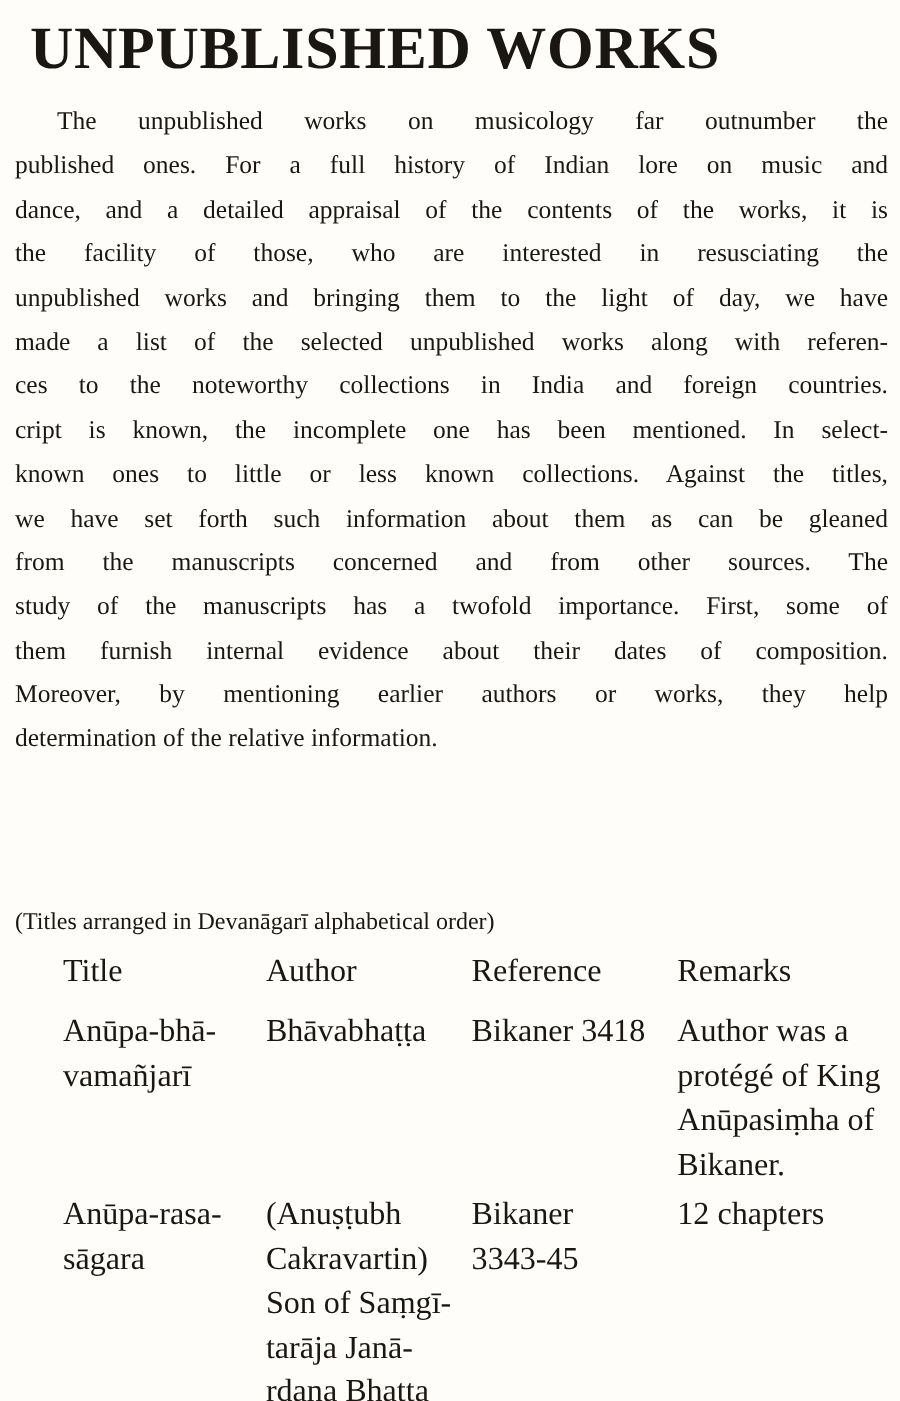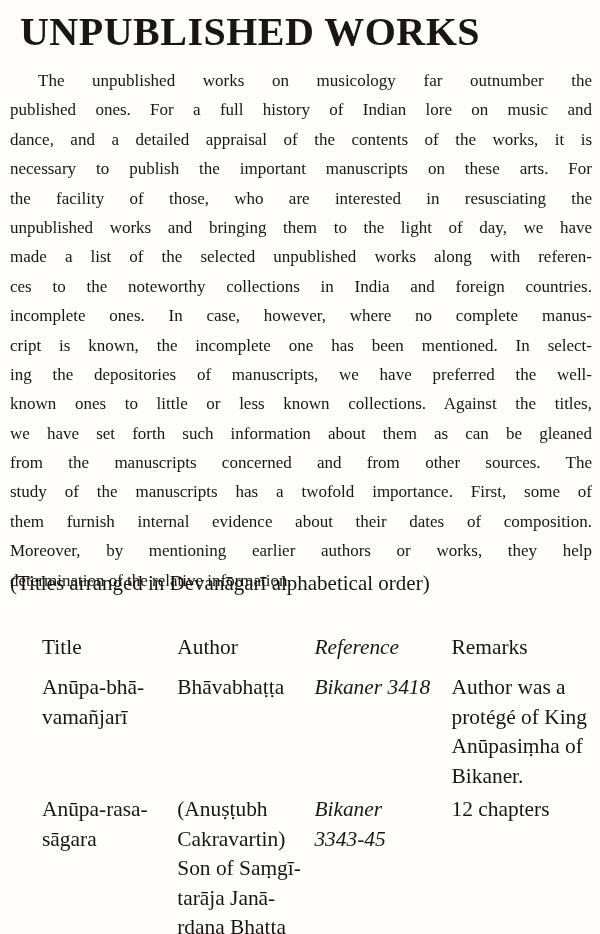--- a/index.html
+++ b/index.html
@@ -52,68 +52,65 @@
       height: 29.4px;
     }
     .body-text .line.first {
       text-indent: 28px;
     }
     .body-text .line.last {
       text-align-last: left;
     }
     .note {
       position: absolute;
-      top: 569px;
+      top: 601px;
       left: 10px;
-      font-size: 21px;
+      font-size: 16px;
       line-height: 28px;
       margin: 0;
     }
     .table {
       position: absolute;
       top: 633px;
       left: 10px;
       width: 590px;
       font-size: 21.4px;
       line-height: 29.5px;
     }
     .row {
       position: relative;
       display: flex;
     }
     .cell {
       white-space: pre-line;
     }
     .c-title { width: 143px; margin-left: 32px; }
     .c-author { width: 145px; }
-    .c-ref { width: 145px; font-style: italic; }
+    .c-ref { width: 145px; }
     .c-remarks { width: 157px; }
     .header-row { height: 38px; }
     .row-1 { margin-top: 2px; height: 122px; }
     .row-2 { margin-top: 0px; }
   </style>
 </head>
 <body>
 
 <div class="page">
 
   <h1 class="title">UNPUBLISHED WORKS</h1>
 
   <div class="body-text">
     <span class="line first">The unpublished works on musicology far outnumber the</span>
     <span class="line">published ones. For a full history of Indian lore on music and</span>
     <span class="line">dance, and a detailed appraisal of the contents of the works, it is</span>
-    <span class="line">necessary to publish the important manuscripts on these arts. For</span>
     <span class="line">the facility of those, who are interested in resusciating the</span>
     <span class="line">unpublished works and bringing them to the light of day, we have</span>
     <span class="line">made a list of the selected unpublished works along with referen-</span>
     <span class="line">ces to the noteworthy collections in India and foreign countries.</span>
-    <span class="line">incomplete ones. In case, however, where no complete manus-</span>
     <span class="line">cript is known, the incomplete one has been mentioned. In select-</span>
-    <span class="line">ing the depositories of manuscripts, we have preferred the well-</span>
     <span class="line">known ones to little or less known collections. Against the titles,</span>
     <span class="line">we have set forth such information about them as can be gleaned</span>
     <span class="line">from the manuscripts concerned and from other sources. The</span>
     <span class="line">study of the manuscripts has a twofold importance. First, some of</span>
     <span class="line">them furnish internal evidence about their dates of composition.</span>
     <span class="line">Moreover, by mentioning earlier authors or works, they help</span>
     <span class="line last">determination of the relative information.</span>
   </div>
 
   <p class="note">(Titles arranged in Devanāgarī alphabetical order)</p>

